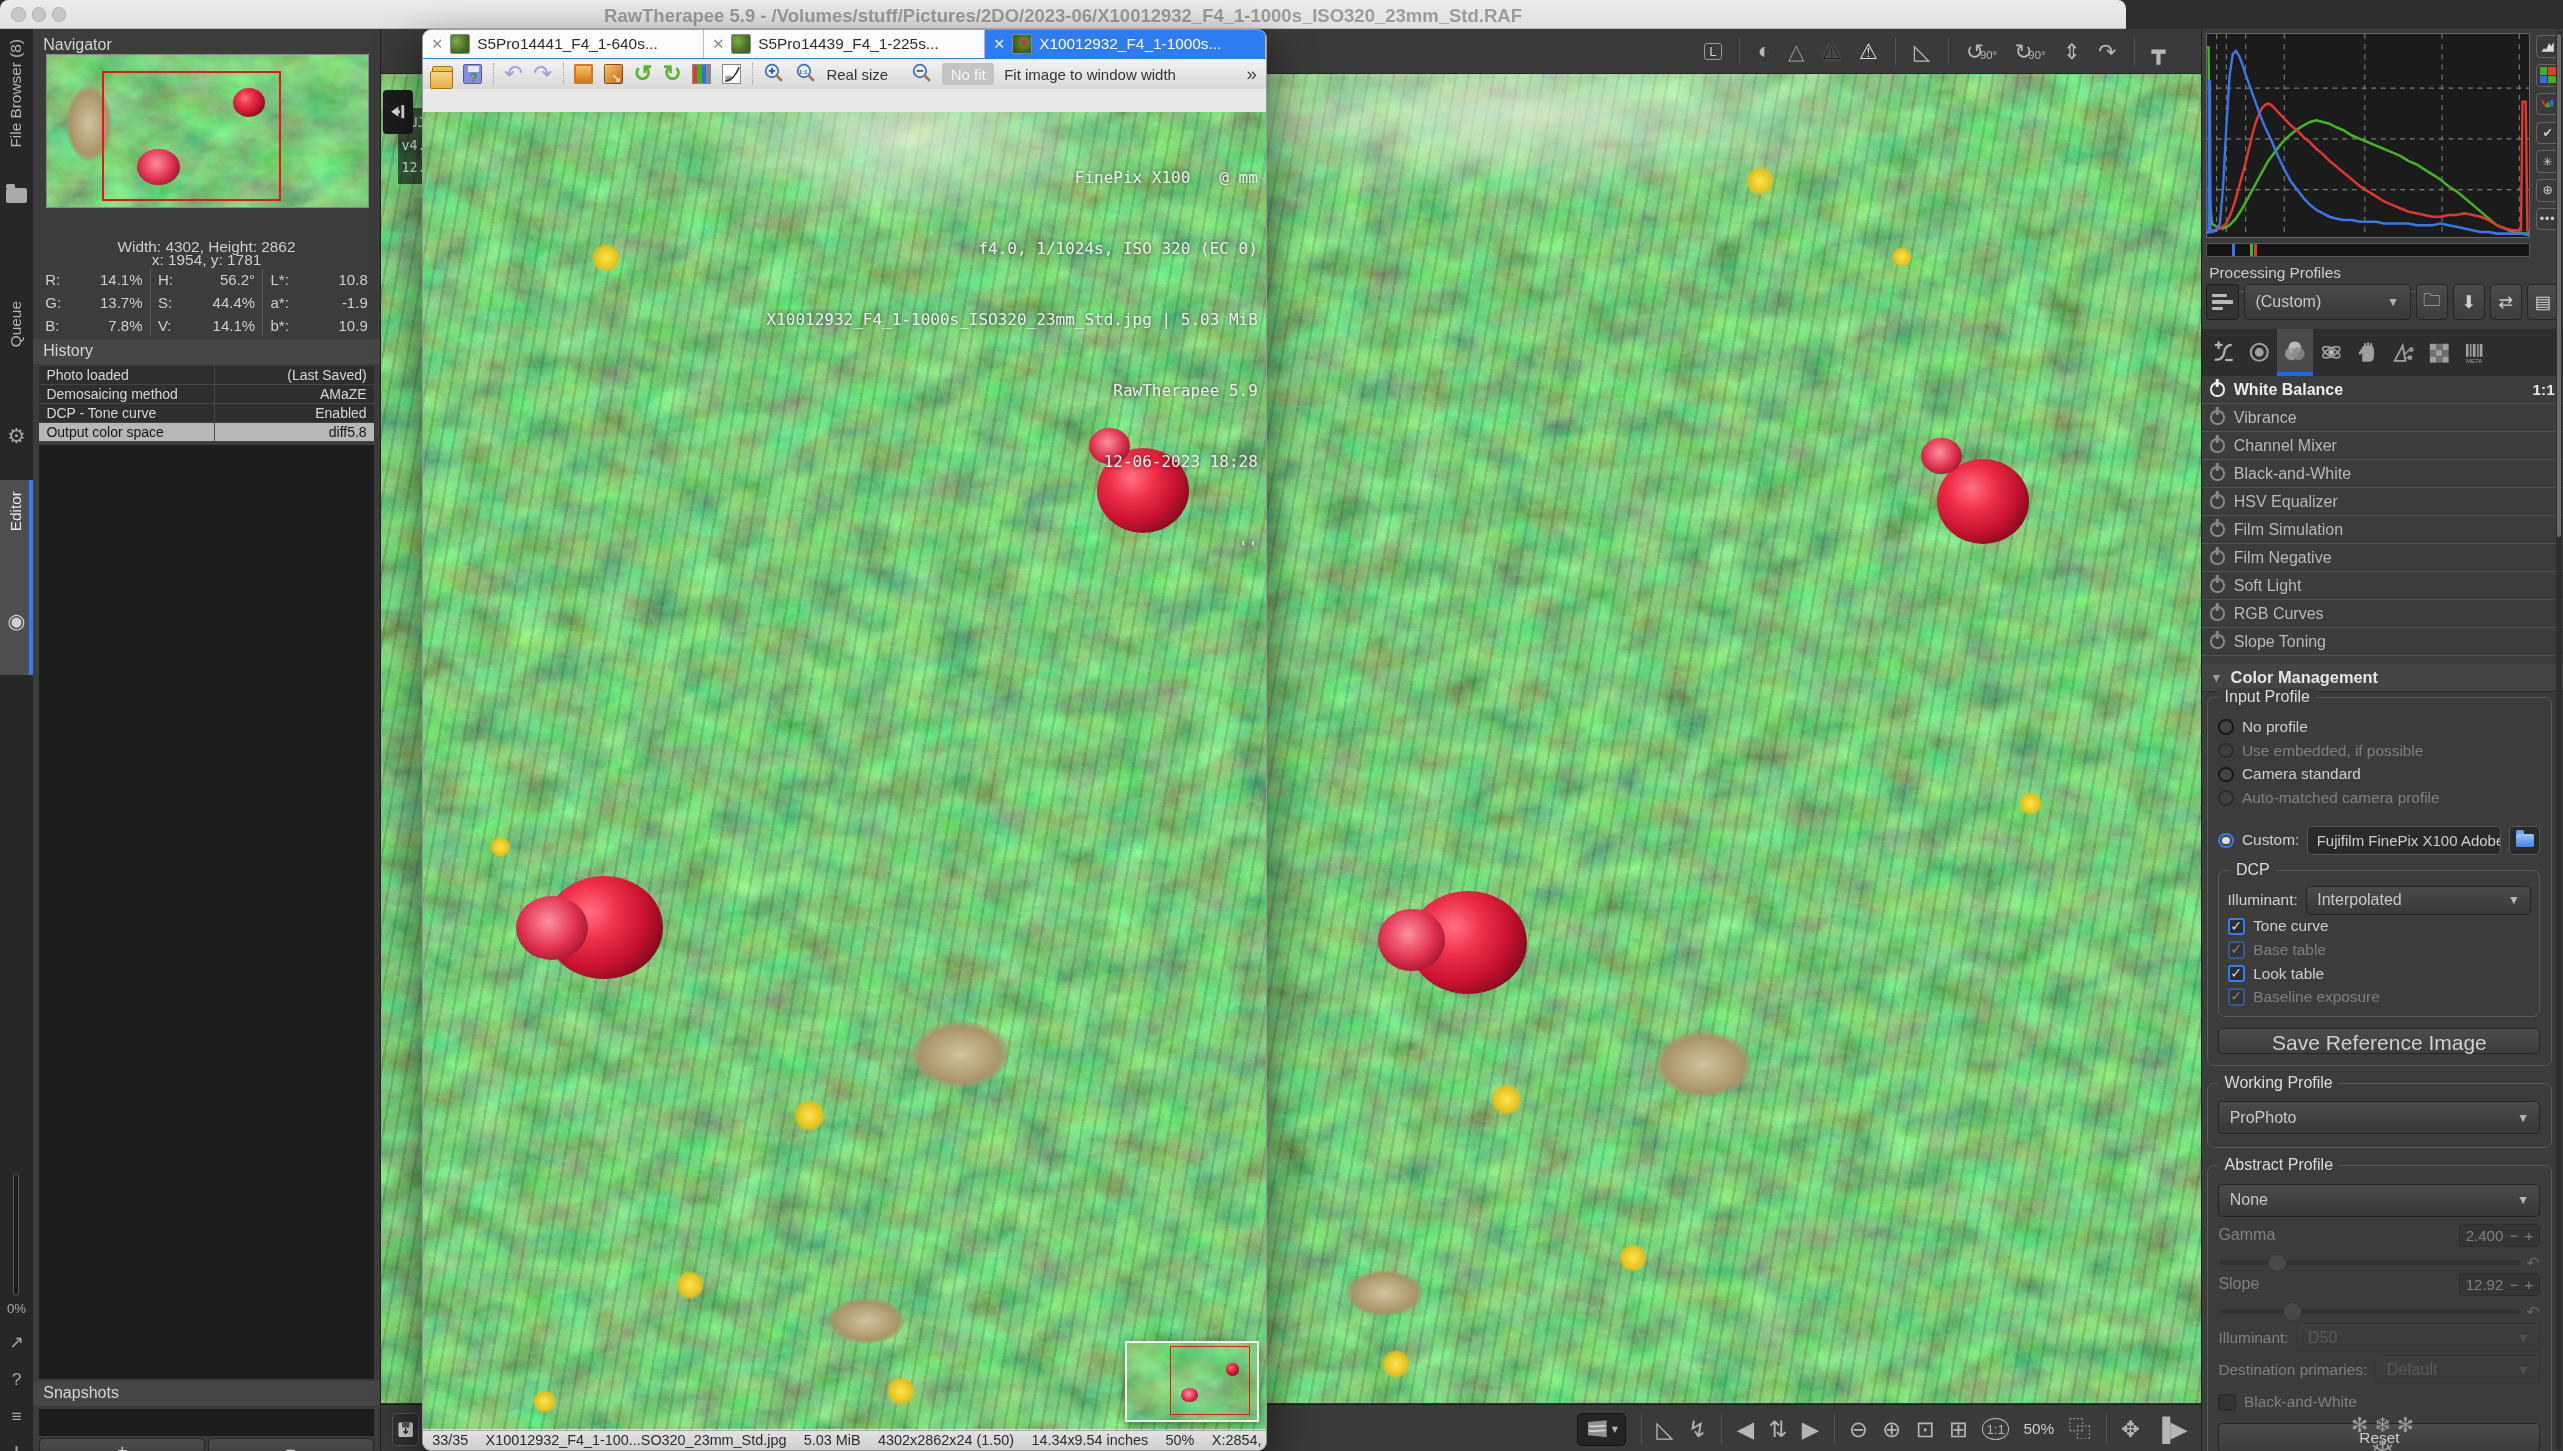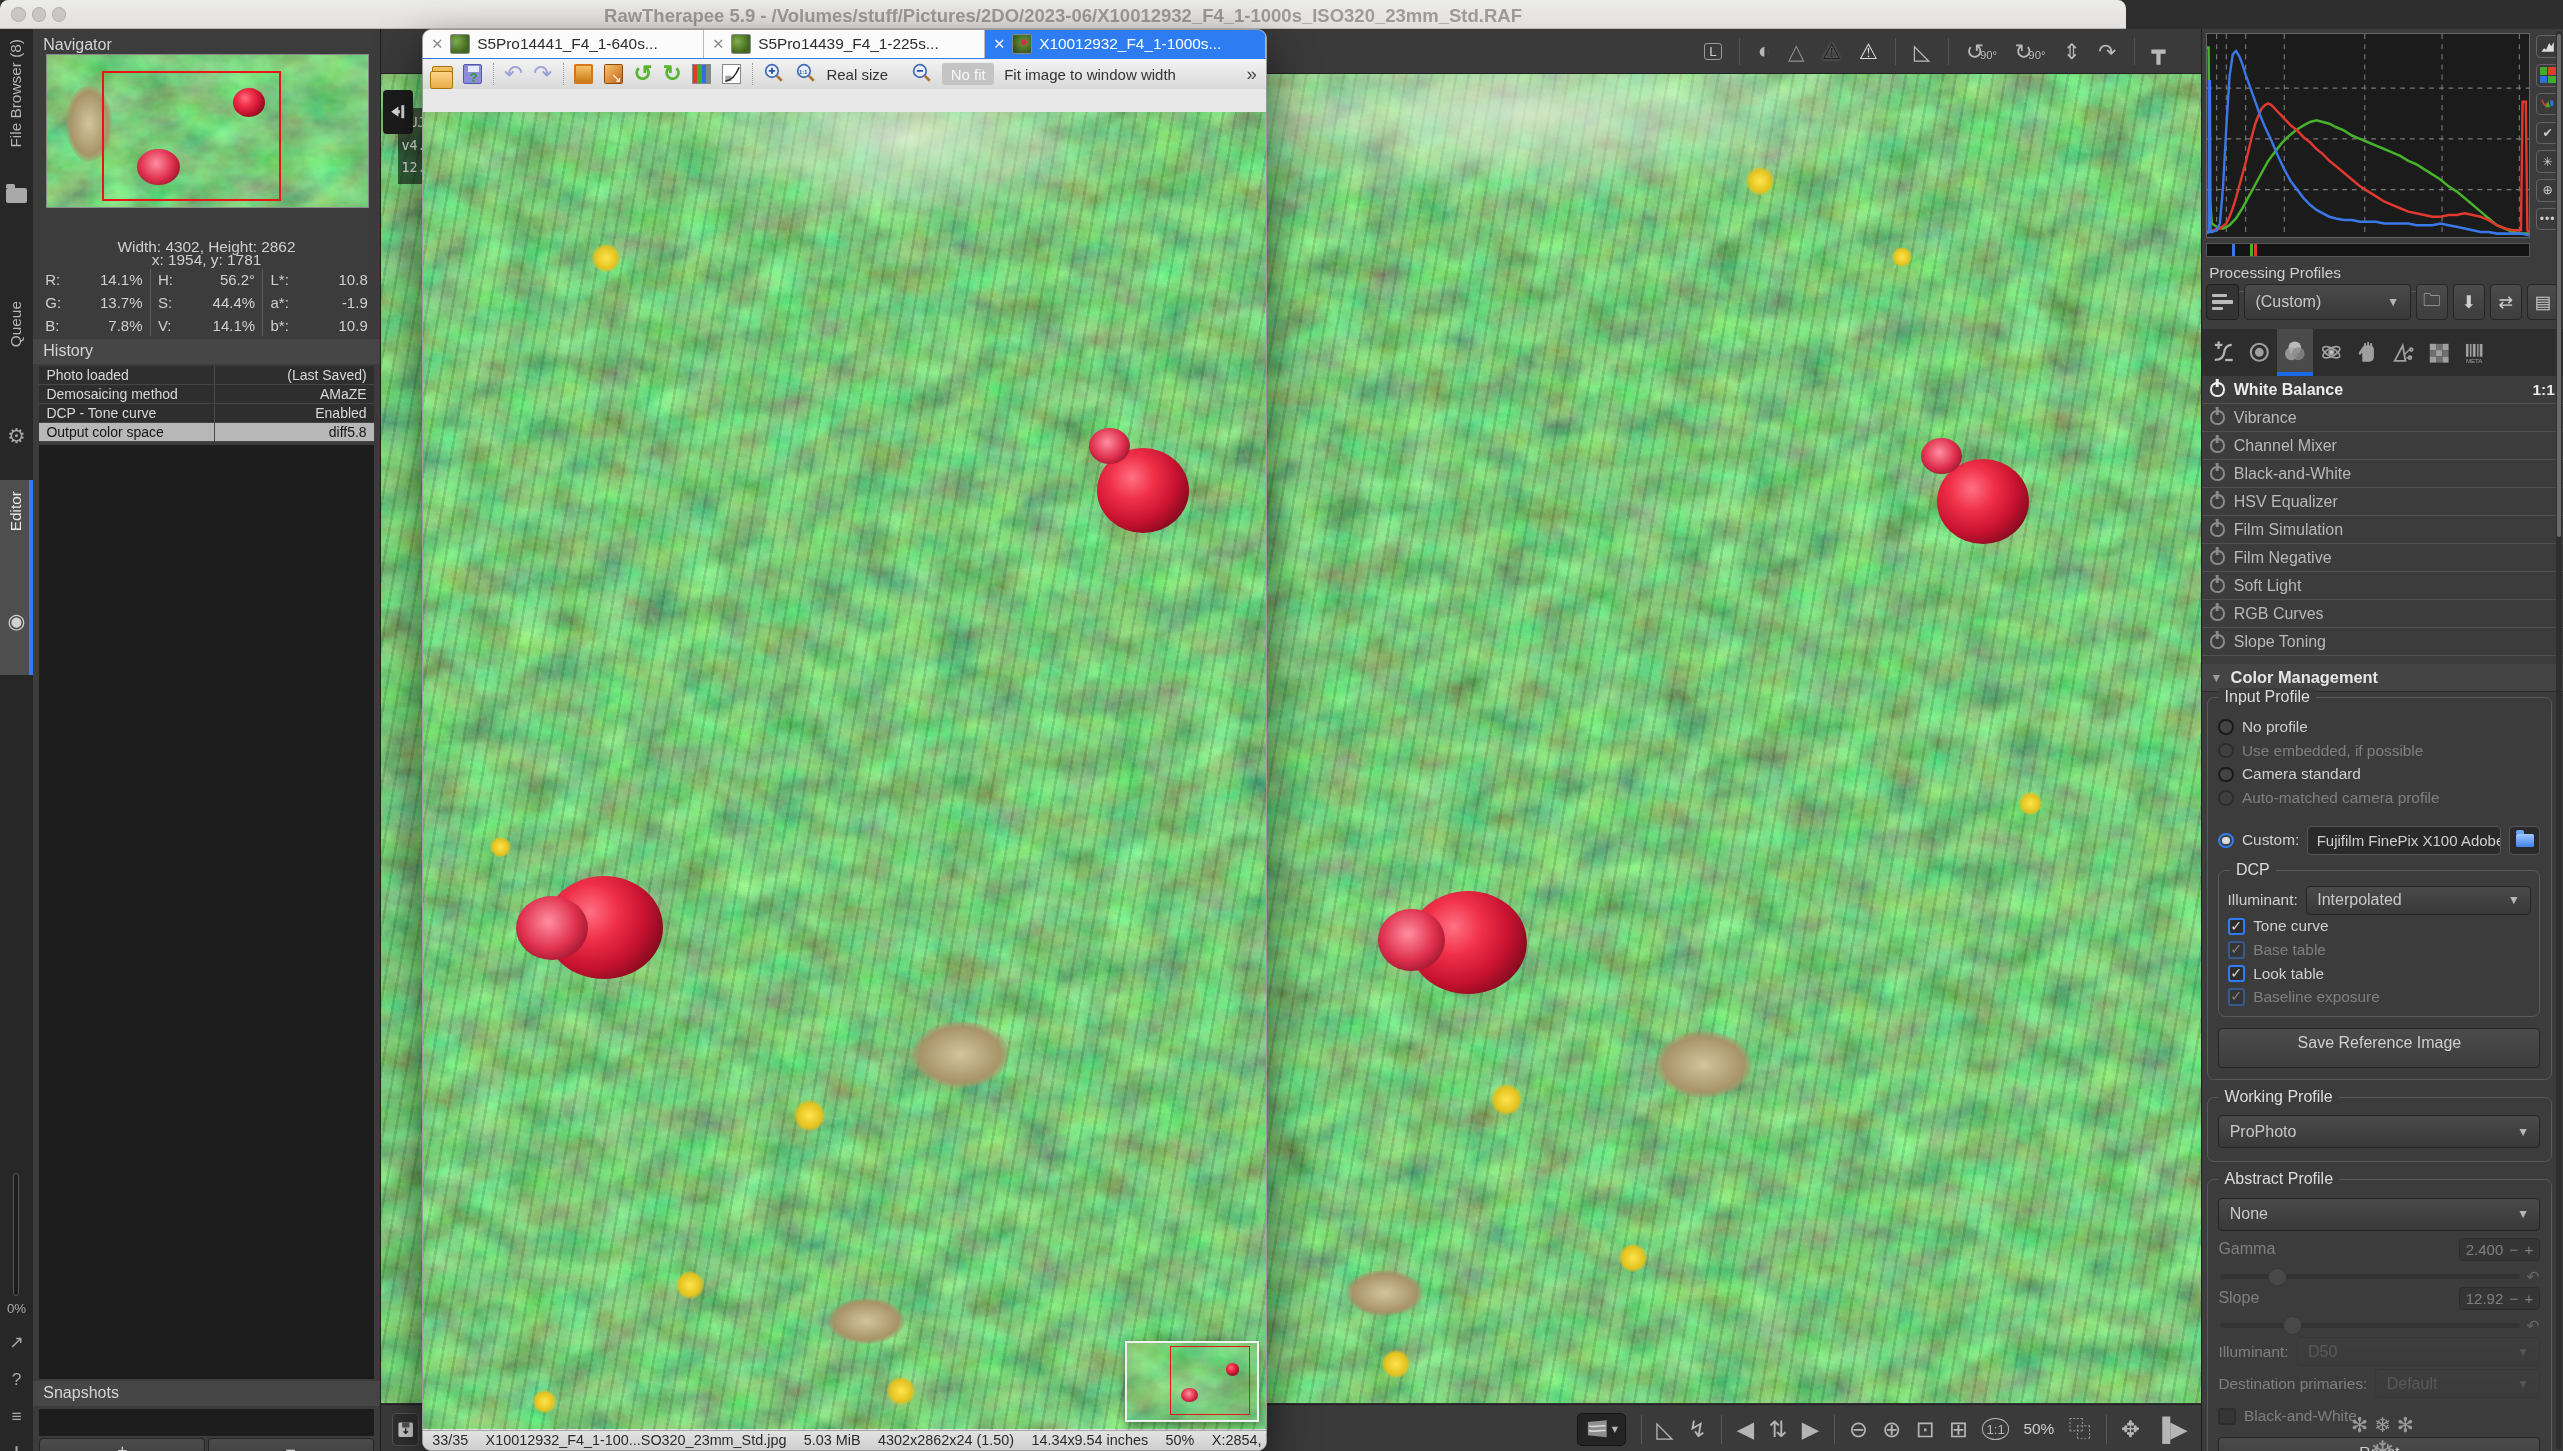--- a/index.html
+++ b/index.html
@@ -143,21 +143,21 @@
   .custominput{flex:1;height:29px;background:#2a2a2a;border:1px solid #555;border-radius:4.1px;color:#cfcfcf;font-size:15px;display:flex;align-items:center;padding:0 8.2px;overflow:hidden;white-space:nowrap}
   .folderbtn{width:31px;height:29px;border-radius:4.1px;background:#2a2a2a;border:1px solid #555;display:flex;align-items:center;justify-content:center}
   .bluefold{position:relative;width:17.4px;height:13.3px;background:linear-gradient(#9ec7ff,#3f83e8);border-radius:1.5px}
   .bluefold::before{content:"";position:absolute;top:-3.6px;left:0;width:8.2px;height:3.6px;background:#6ea3f2;border-radius:1.5px 1.5px 0 0}
   .slrow{display:flex;align-items:center;margin-top:7.2px}
   .slval{margin-left:auto;background:#2e2e2e;border:1px solid #1d1d1d;border-radius:4.1px;padding:2.1px 6.2px;display:flex;align-items:center;gap:6.2px;font-size:15px}
   .slval b{font-weight:normal}
   .slider{position:relative;height:5.1px;background:#2a2a2a;border-radius:2.6px;margin:13.3px 20.5px 3.1px 2.1px}
   .knob{position:absolute;top:-6.7px;width:18.5px;height:18.5px;border-radius:50%;background:#585858;border:1px solid #333}
   .undo{color:#9a9a9a;font-size:15.4px;position:absolute;right:-19.5px;top:-6.2px}
-  .sref{width:100%;height:40px;font-size:16px;line-height:28px;margin-top:11.3px}
+  .sref{width:100%;height:26px;font-size:21px;line-height:28px;margin-top:11.3px}
   .reset{width:100%;height:30px;font-size:15.4px;line-height:28px;margin-top:9.2px}
   .flakes{position:absolute;left:0;right:0;top:1384px;text-align:center;color:#9a9a9a}
   .rscroll{position:absolute;right:1px;top:2.1px;width:6.2px;height:1419px;background:#2f2f2f;border-radius:3.1px}
   .rscroll::after{content:"";position:absolute;left:1px;top:3.1px;width:4.1px;height:503px;background:#6a6a6a;border-radius:2.1px}
   .mag{display:inline-block}
 </style>
 </head>
 <body>
 
 <svg width="0" height="0" style="position:absolute">
@@ -751,20 +751,28 @@
       <div class="rose" style="left:14.5%;top:58%;width:118px;height:103px"></div>
       <div class="bud" style="left:11%;top:59.5%;width:72px;height:64px"></div>
       <div class="tan" style="left:58%;top:69%;width:97px;height:67px"></div>
       <div class="tan" style="left:48%;top:90%;width:77px;height:46px"></div>
       <div class="yf" style="left:20%;top:10%;width:28px;height:28px"></div>
       <div class="yf" style="left:8%;top:55%;width:20.5px;height:20.5px"></div>
       <div class="yf" style="left:44%;top:75%;width:31px;height:31px"></div>
       <div class="yf" style="left:30%;top:88%;width:28px;height:28px"></div>
       <div class="yf" style="left:55%;top:96%;width:28px;height:28px"></div>
       <div class="yf" style="left:13%;top:97%;width:23px;height:23px"></div>
+      <div class="exif">
+        <div>FinePix X100   @ mm</div>
+        <div>f4.0, 1/1024s, ISO 320 (EC 0)</div>
+        <div>X10012932_F4_1-1000s_ISO320_23mm_Std.jpg | 5.03 MiB</div>
+        <div>RawTherapee 5.9</div>
+        <div>12-06-2023 18:28</div>
+        <div style="margin-top:15.4px">''</div>
+      </div>
       <div class="minimap">
         <svg class="fol" style="position:absolute;inset:0;width:100%;height:100%" viewBox="0 0 254 150" width="130" height="77">
             <rect width="100%" height="100%" filter="url(#foliage)"></rect>
           </svg>
         <div class="rose" style="left:76%;top:26%;width:13.3px;height:12.3px"></div>
         <div class="bud" style="left:42%;top:58%;width:16.4px;height:14.4px"></div>
         <div class="cropRect" style="left:33%;top:4%;width:62%;height:89%;border-width:1.5px"></div>
       </div>
     </div>
     <div class="xn-status">

